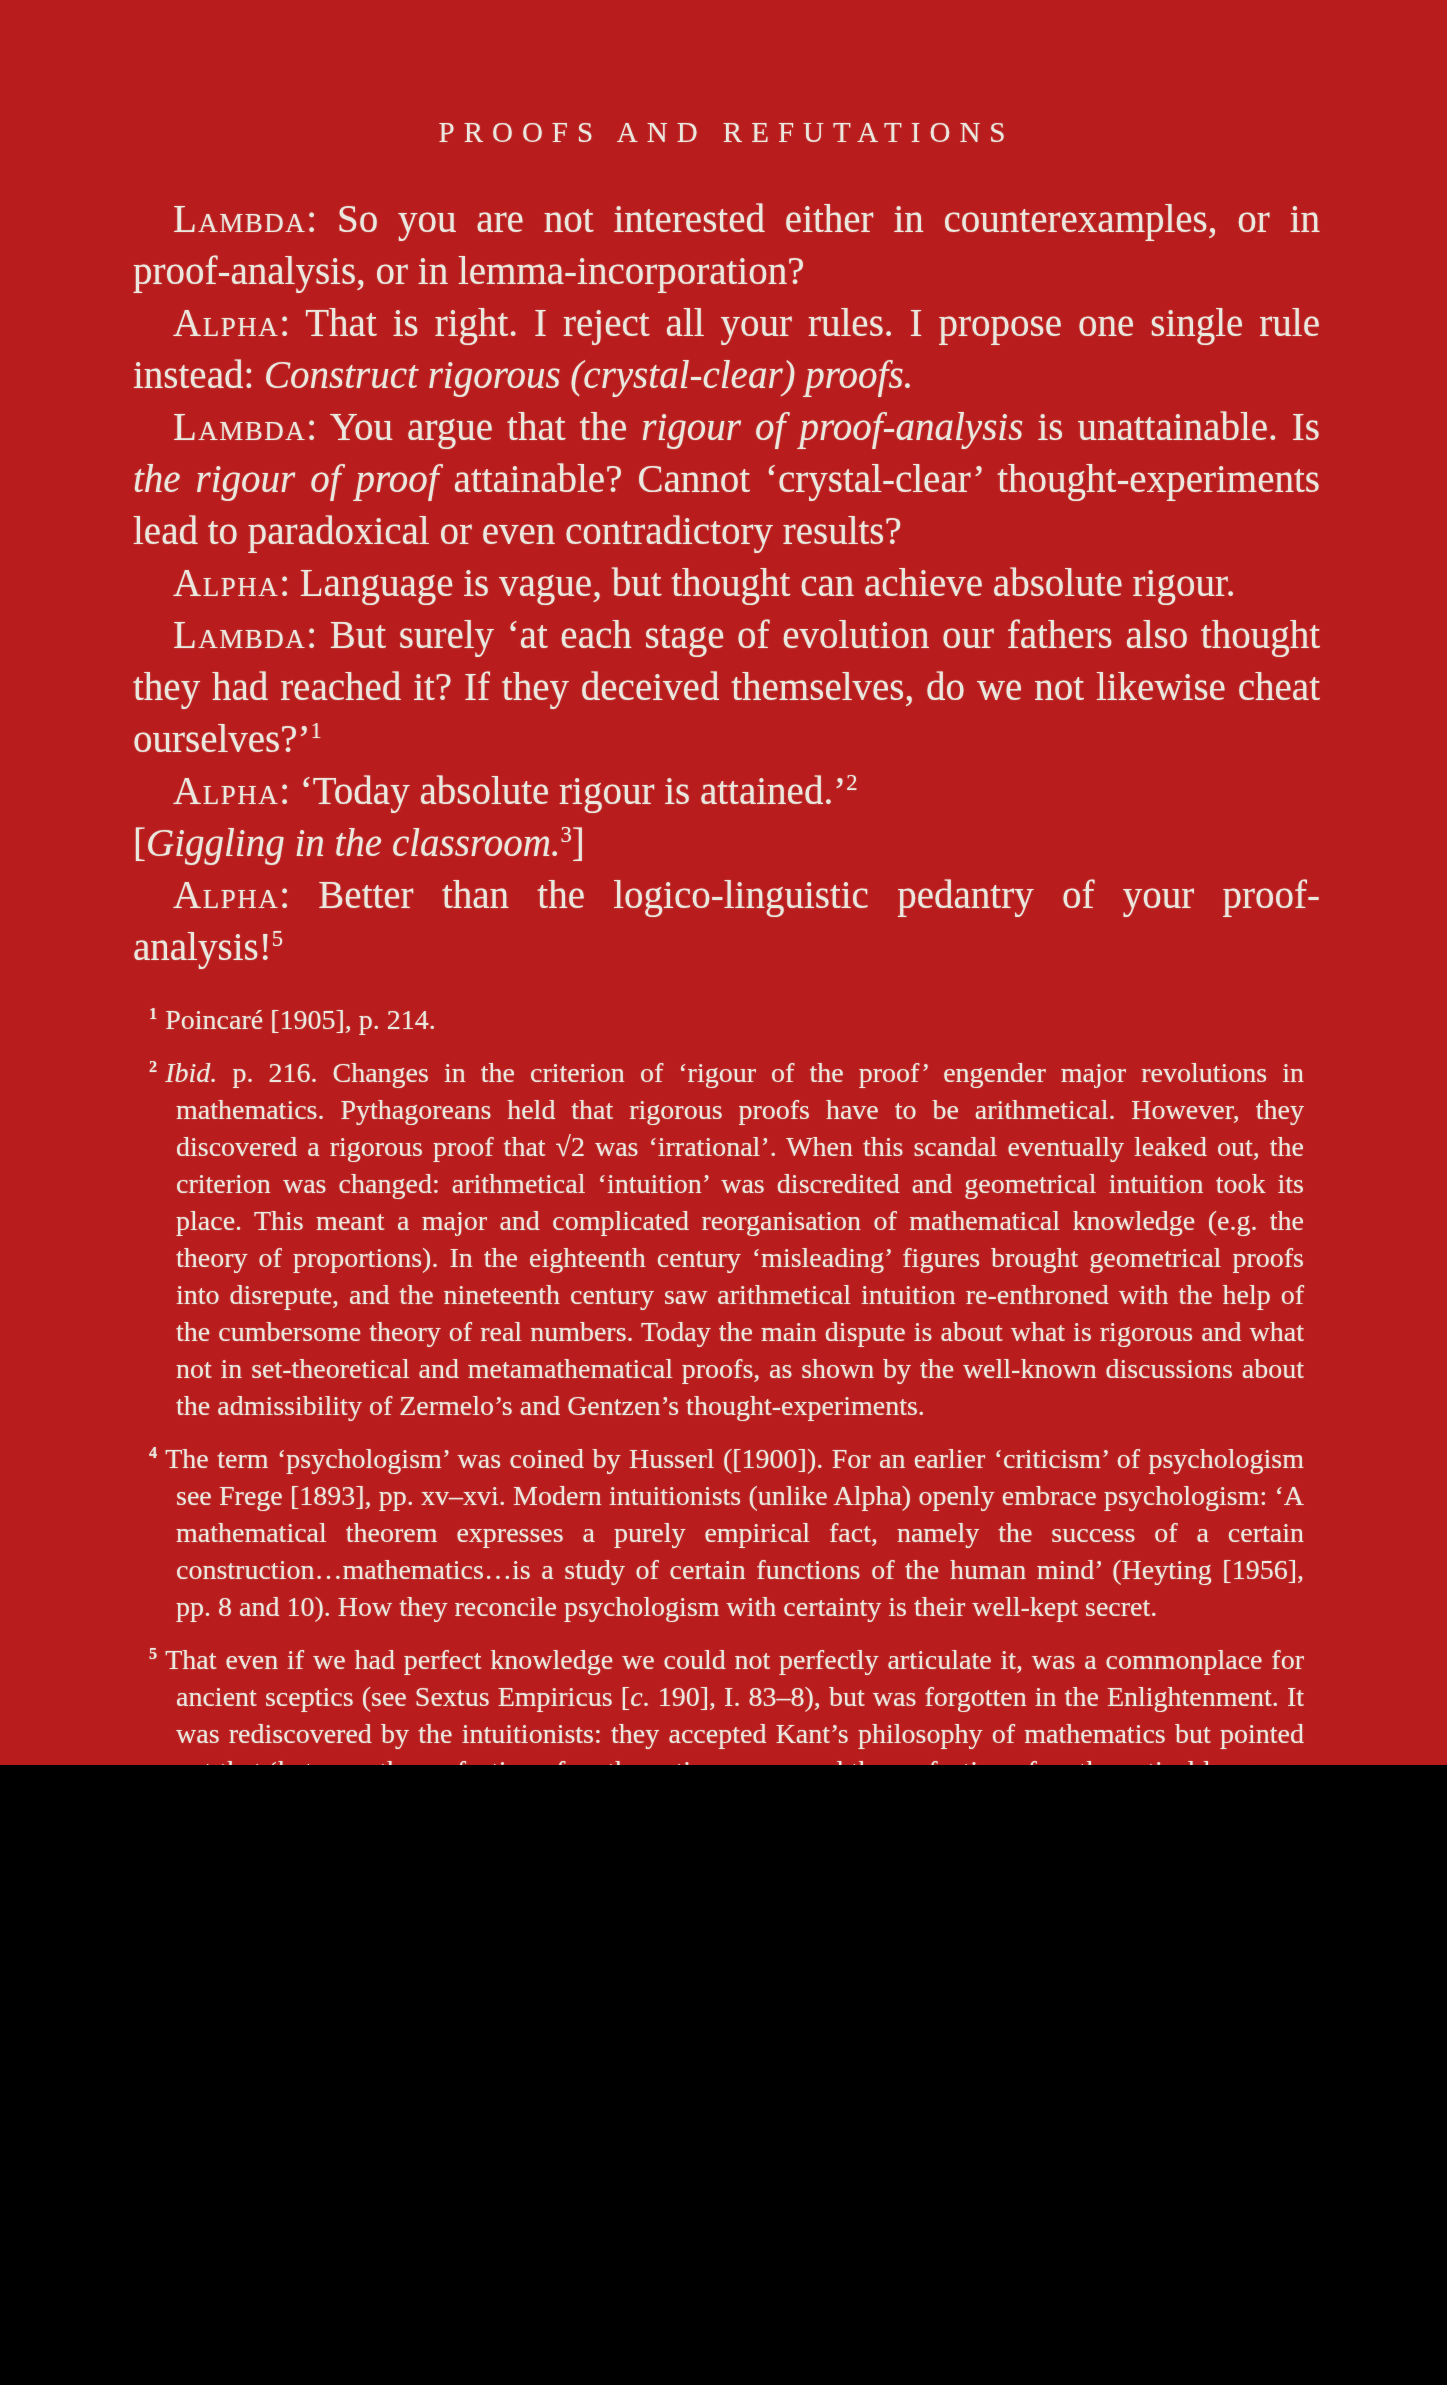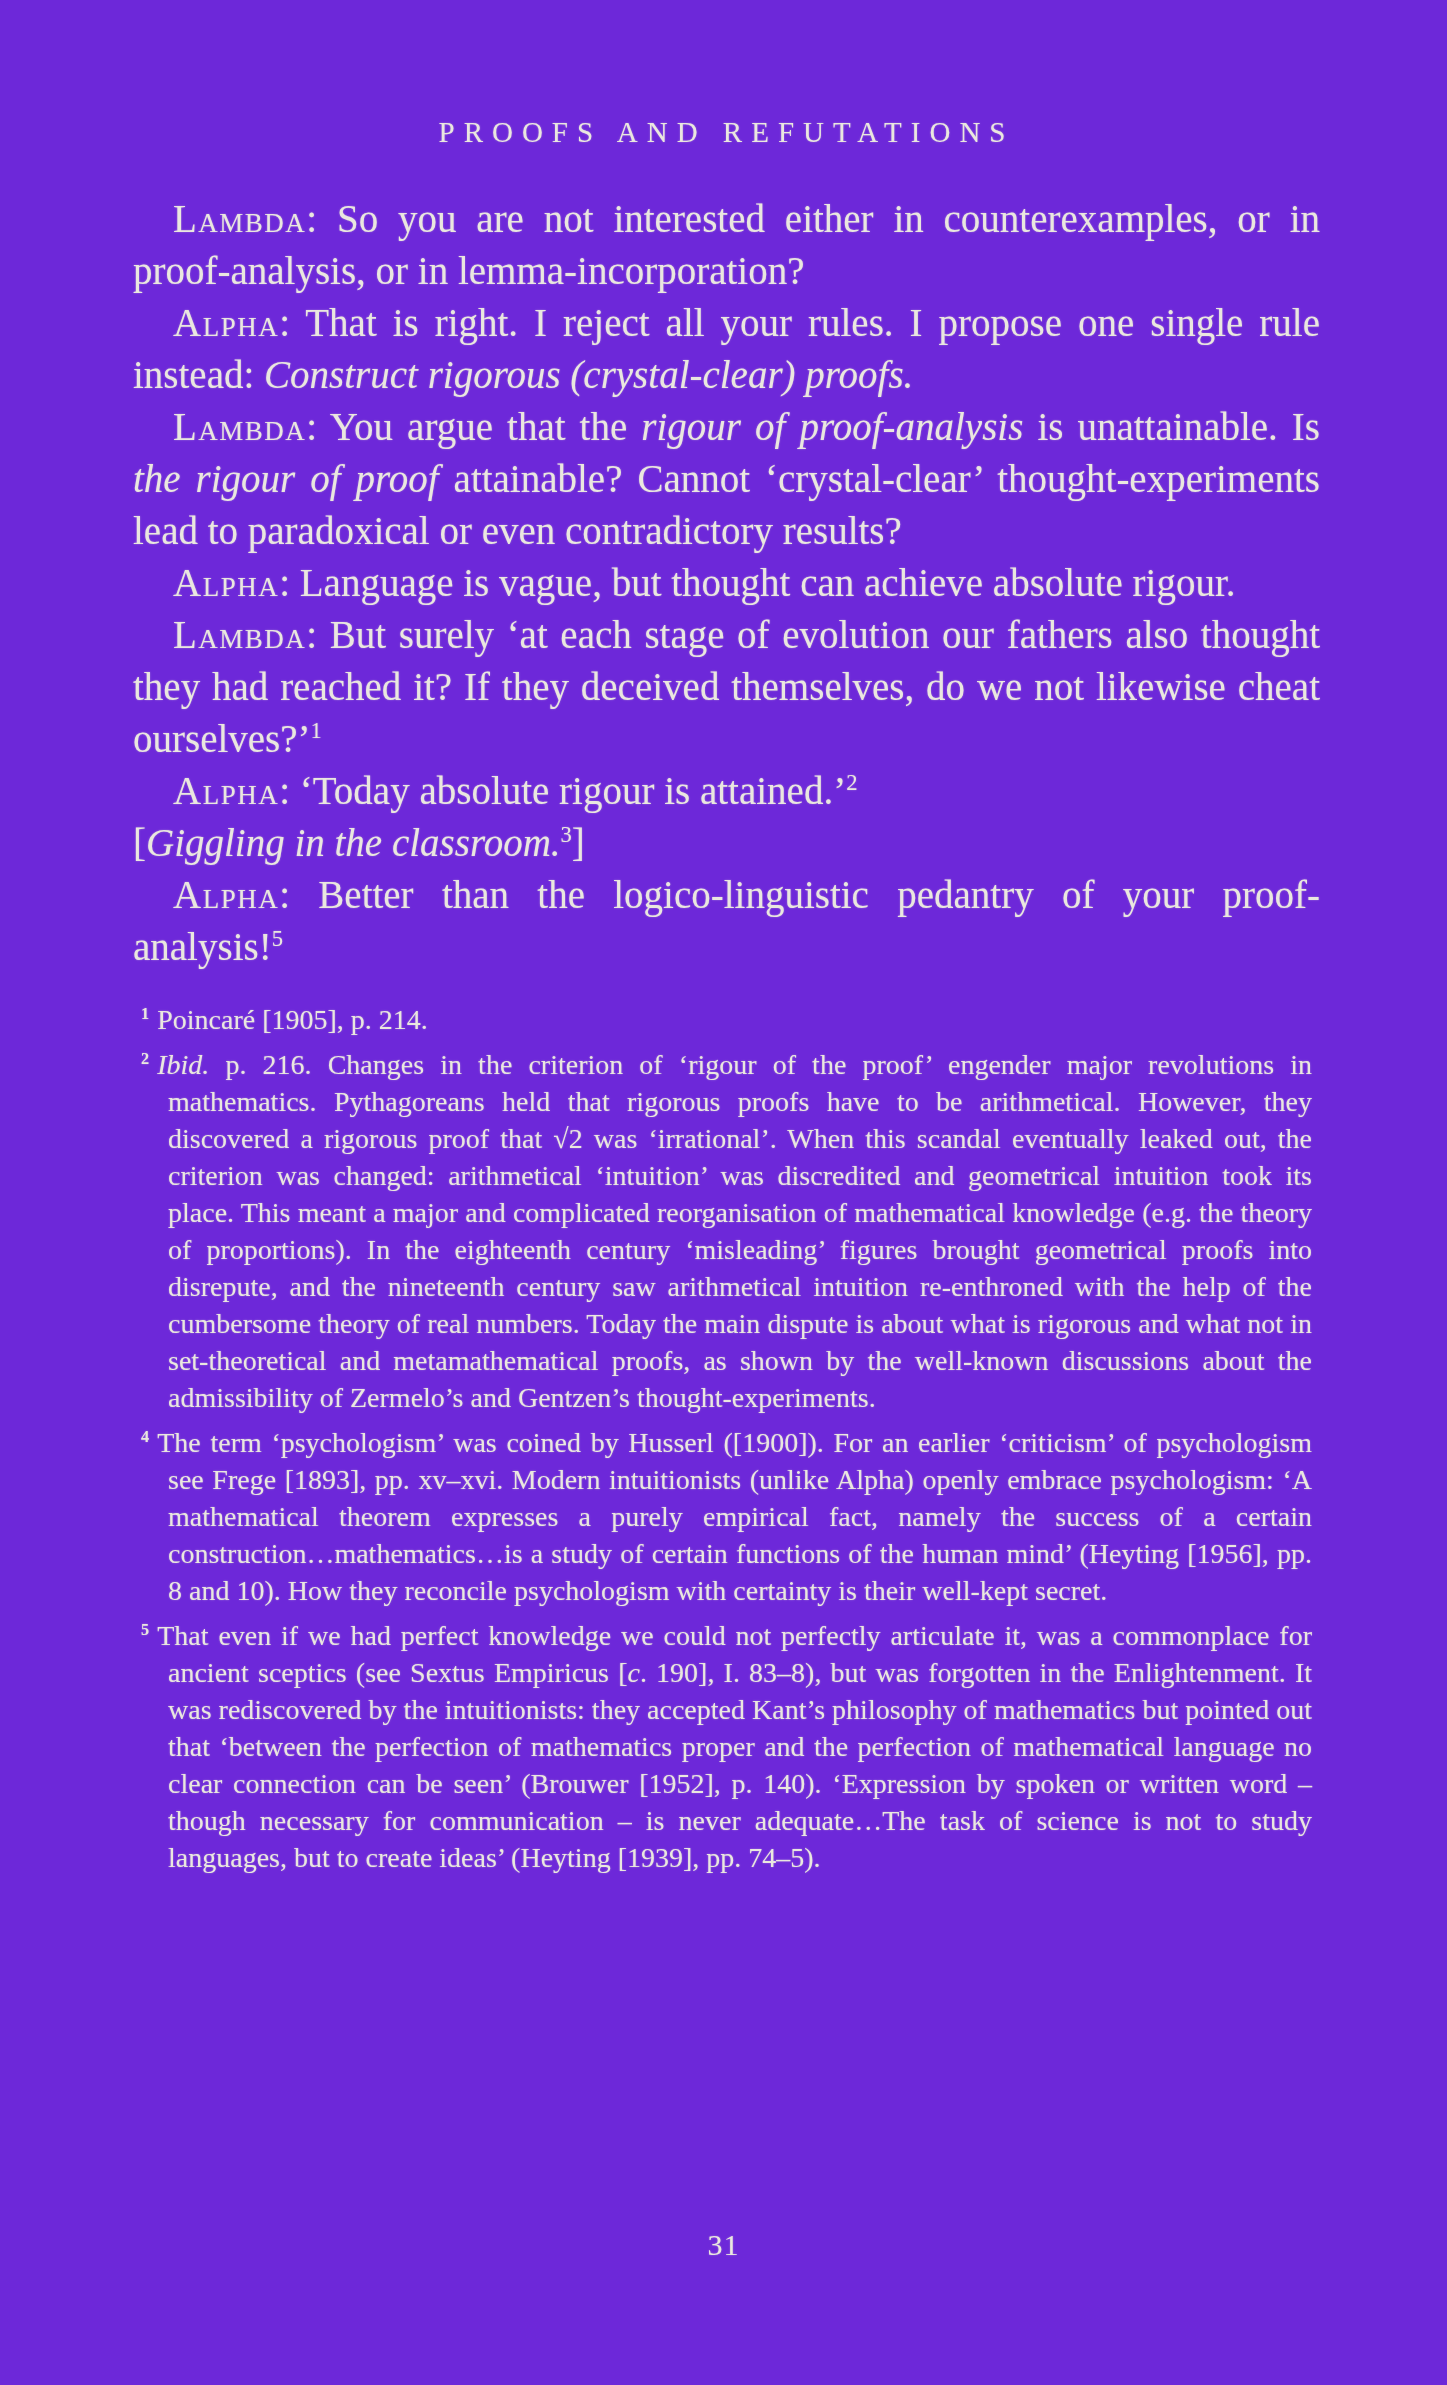--- a/index.html
+++ b/index.html
@@ -3,22 +3,22 @@
 <meta charset="utf-8">
 <style>
   html, body {
     margin: 0;
     padding: 0;
     background: #000;
   }
   .page {
     position: relative;
     width: 1447px;
-    height: 2385px;
-    background: #6d28d9;
+    height: 1765px;
+    background: #b91c1c;
     color: #eae7df;
     font-family: "Liberation Serif", "DejaVu Serif", serif;
     overflow: hidden;
     text-shadow: 0 0 2px rgba(235, 232, 222, 0.45);
   }
   .content {
     position: absolute;
     left: 133px;
     right: 127px;
     top: 116px;
@@ -56,21 +56,21 @@
     line-height: 0;
     letter-spacing: 0;
   }
   .footnotes {
     margin-top: 28px;
     font-size: 28px;
     line-height: 37px;
     text-align: justify;
   }
   .footnotes p.footnote {
-    margin: 8px;
+    margin: 16px;
     padding-left: 27px;
     text-indent: -27px;
   }
   .fn-num {
     margin-right: 0.5em;
     font-weight: bold;
   }
   .page-number {
     position: absolute;
     top: 2228px;

